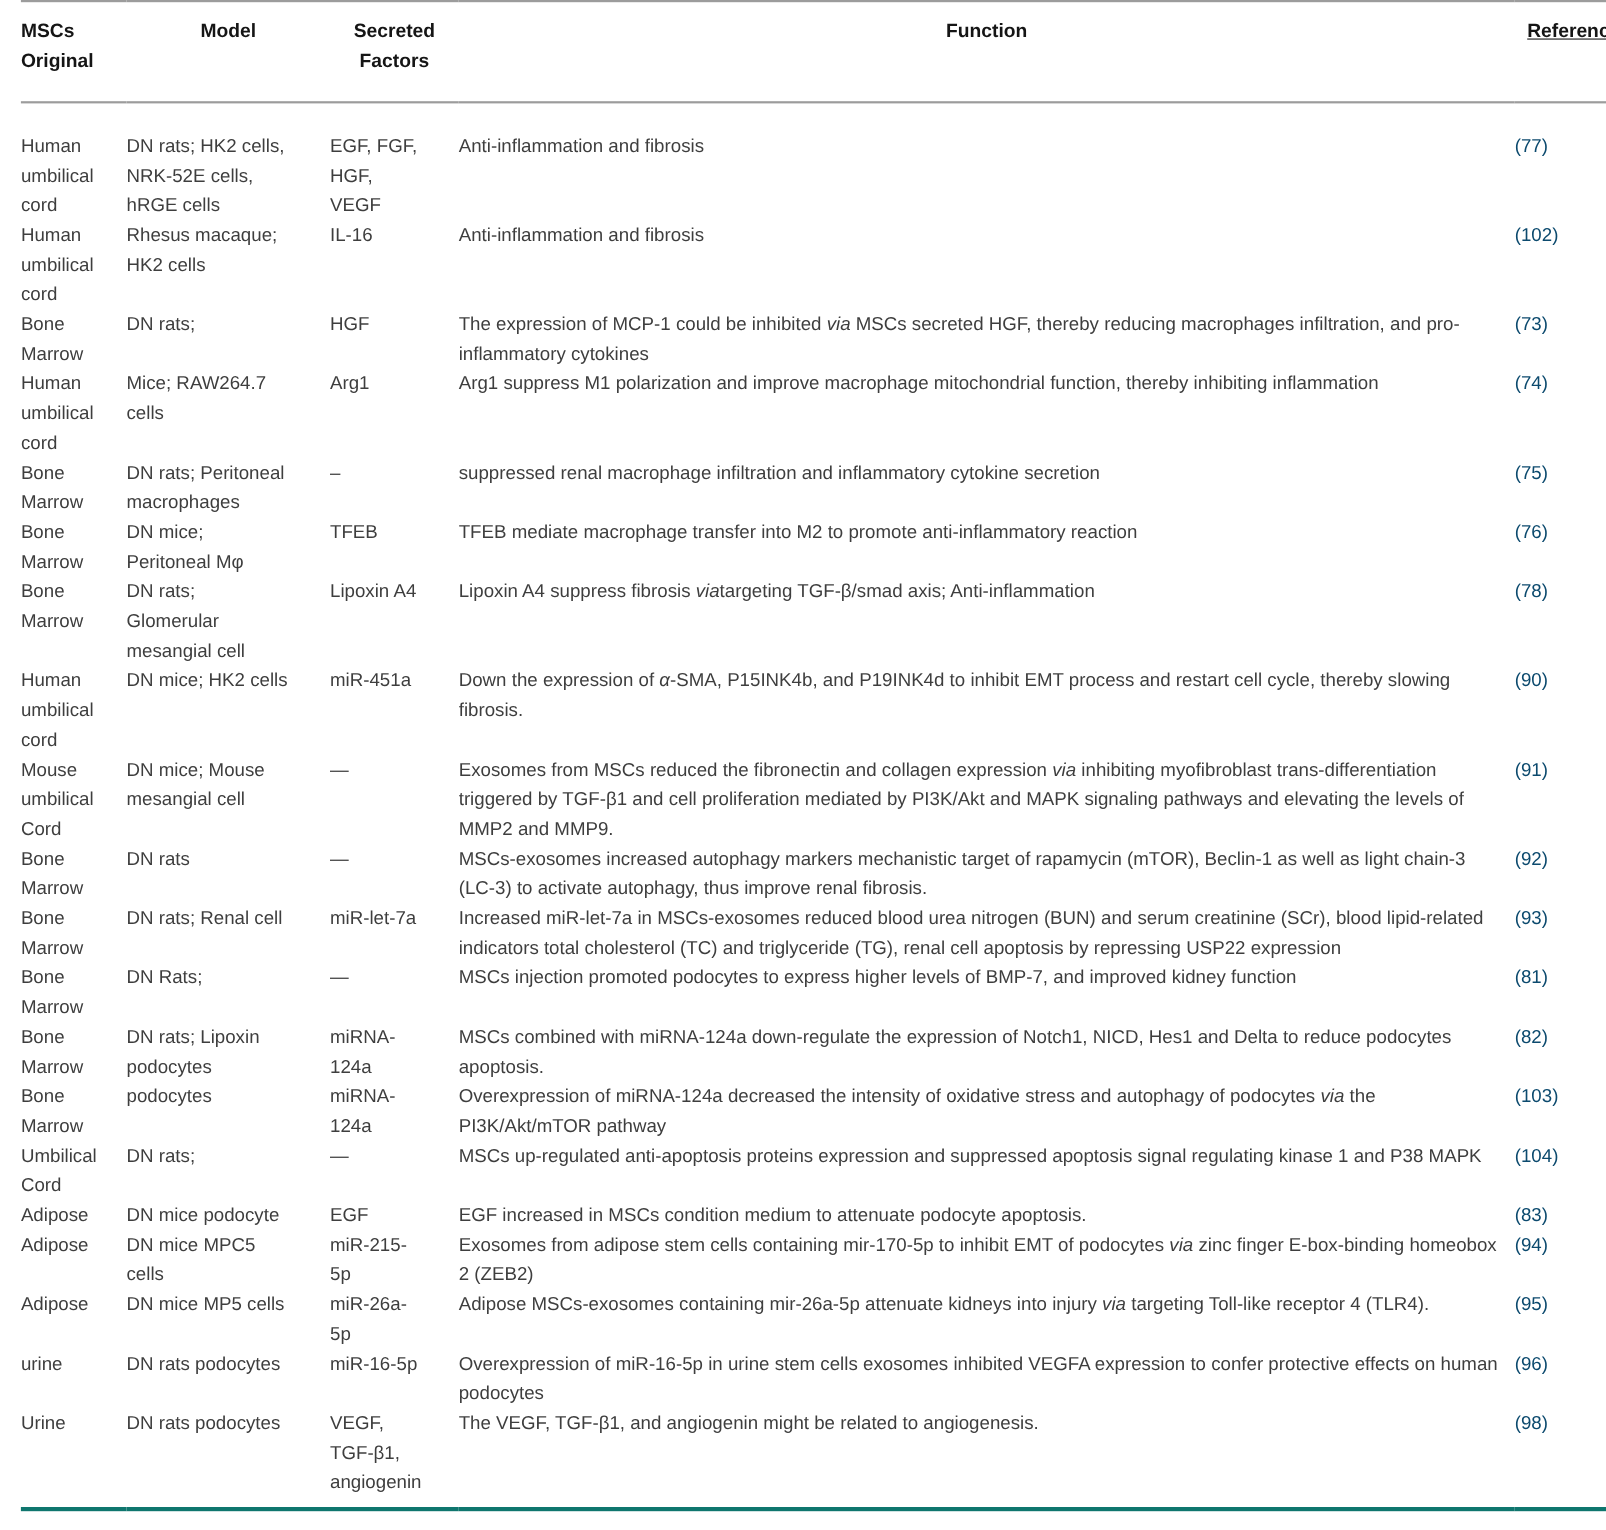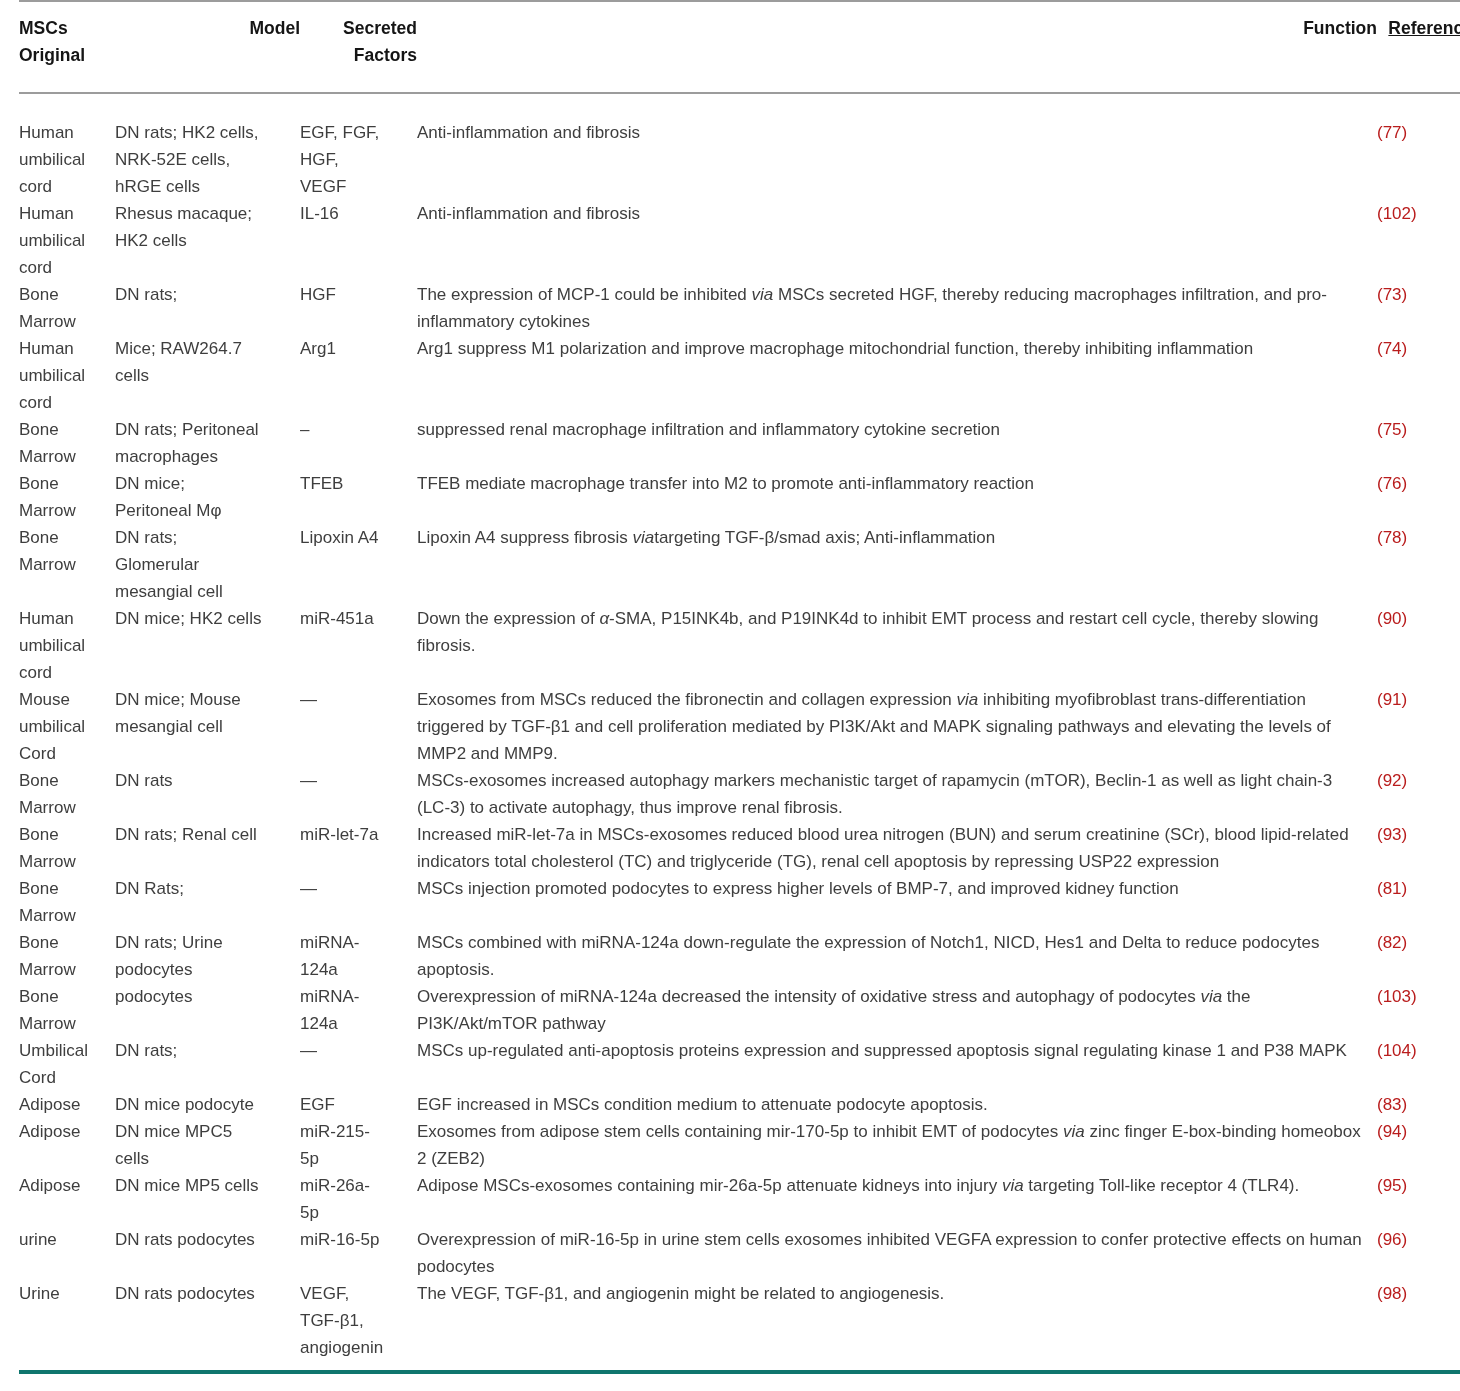--- a/index.html
+++ b/index.html
@@ -24,37 +24,37 @@
     font-size: 17.5px;
     font-weight: bold;
     color: #151515;
     line-height: 27px;
     vertical-align: top;
     padding: 13px 0 23px 0;
     border-bottom: 2px solid #9c9c9c;
     white-space: pre-line;
   }
   th.th-left   { text-align: left; }
-  th.th-center { text-align: right; }
+  th.th-center { text-align: center; }
   th.th-right  { text-align: right; text-decoration: underline; }
   tbody td {
     font-size: 17px;
     color: #3e3e3e;
     line-height: 27px;
     vertical-align: top;
     text-align: left;
     padding: 0 14px 0 0;
   }
   tbody td.pre { white-space: pre-line; }
   tbody td.fn  { padding-right: 15px; }
   tbody td.refcell { padding-right: 0; }
   tbody tr:first-child td { padding-top: 25px; }
   tbody tr:last-child td  { padding-bottom: 9px; }
   .ref {
-    color: #b91c1c;
+    color: #0c4a6e;
     cursor: pointer;
   }
   .fn i { font-style: italic; text-align: center; }
 </style>
 </head>
 <body>
 
 <table class="msc-table">
   <colgroup>
     <col style="width:96px">
@@ -183,21 +183,21 @@
         <td class="pre">Bone
 Marrow</td>
         <td class="pre">DN Rats;</td>
         <td class="pre">—</td>
         <td class="fn"><span>MSCs injection promoted podocytes to express higher levels of BMP-7, and improved kidney function</span></td>
         <td class="refcell"><span class="ref">(81)</span></td>
       </tr>
       <tr>
         <td class="pre">Bone
 Marrow</td>
-        <td class="pre">DN rats; Urine
+        <td class="pre">DN rats; Lipoxin
 podocytes</td>
         <td class="pre">miRNA-
 124a</td>
         <td class="fn"><span>MSCs combined with miRNA-124a down-regulate the expression of Notch1, NICD, Hes1 and Delta to reduce podocytes apoptosis.</span></td>
         <td class="refcell"><span class="ref">(82)</span></td>
       </tr>
       <tr>
         <td class="pre">Bone
 Marrow</td>
         <td class="pre">podocytes</td>

